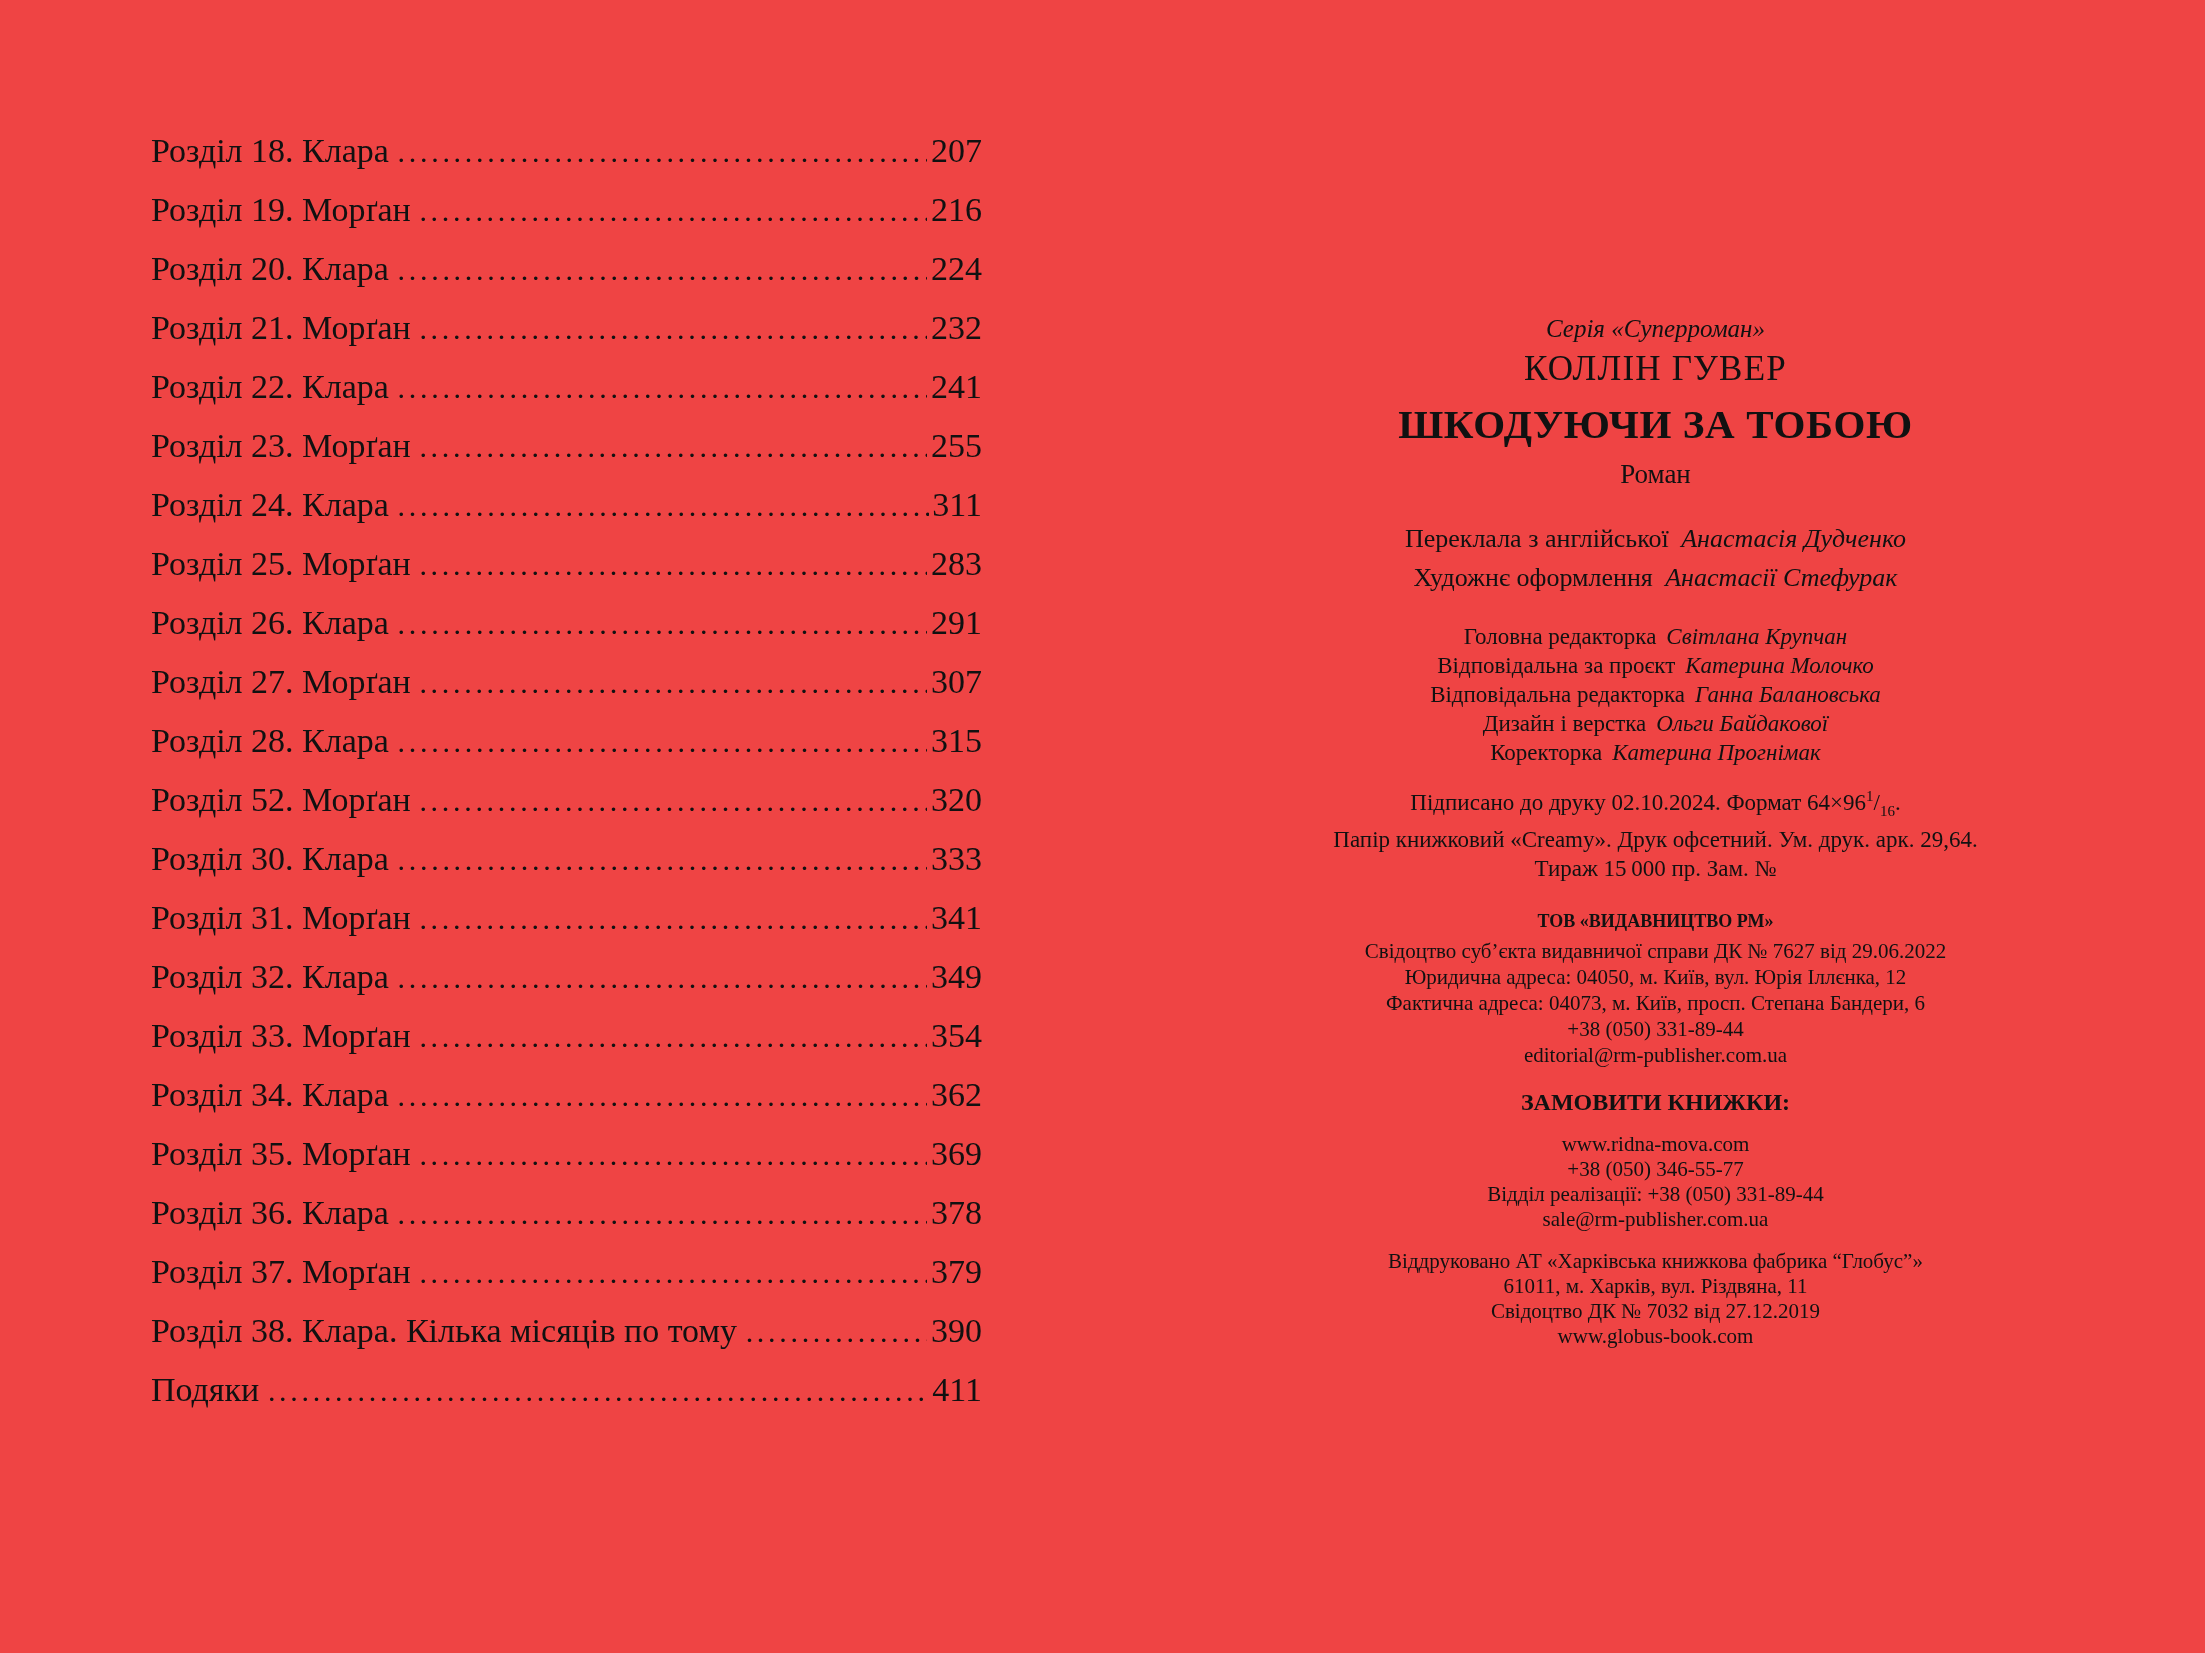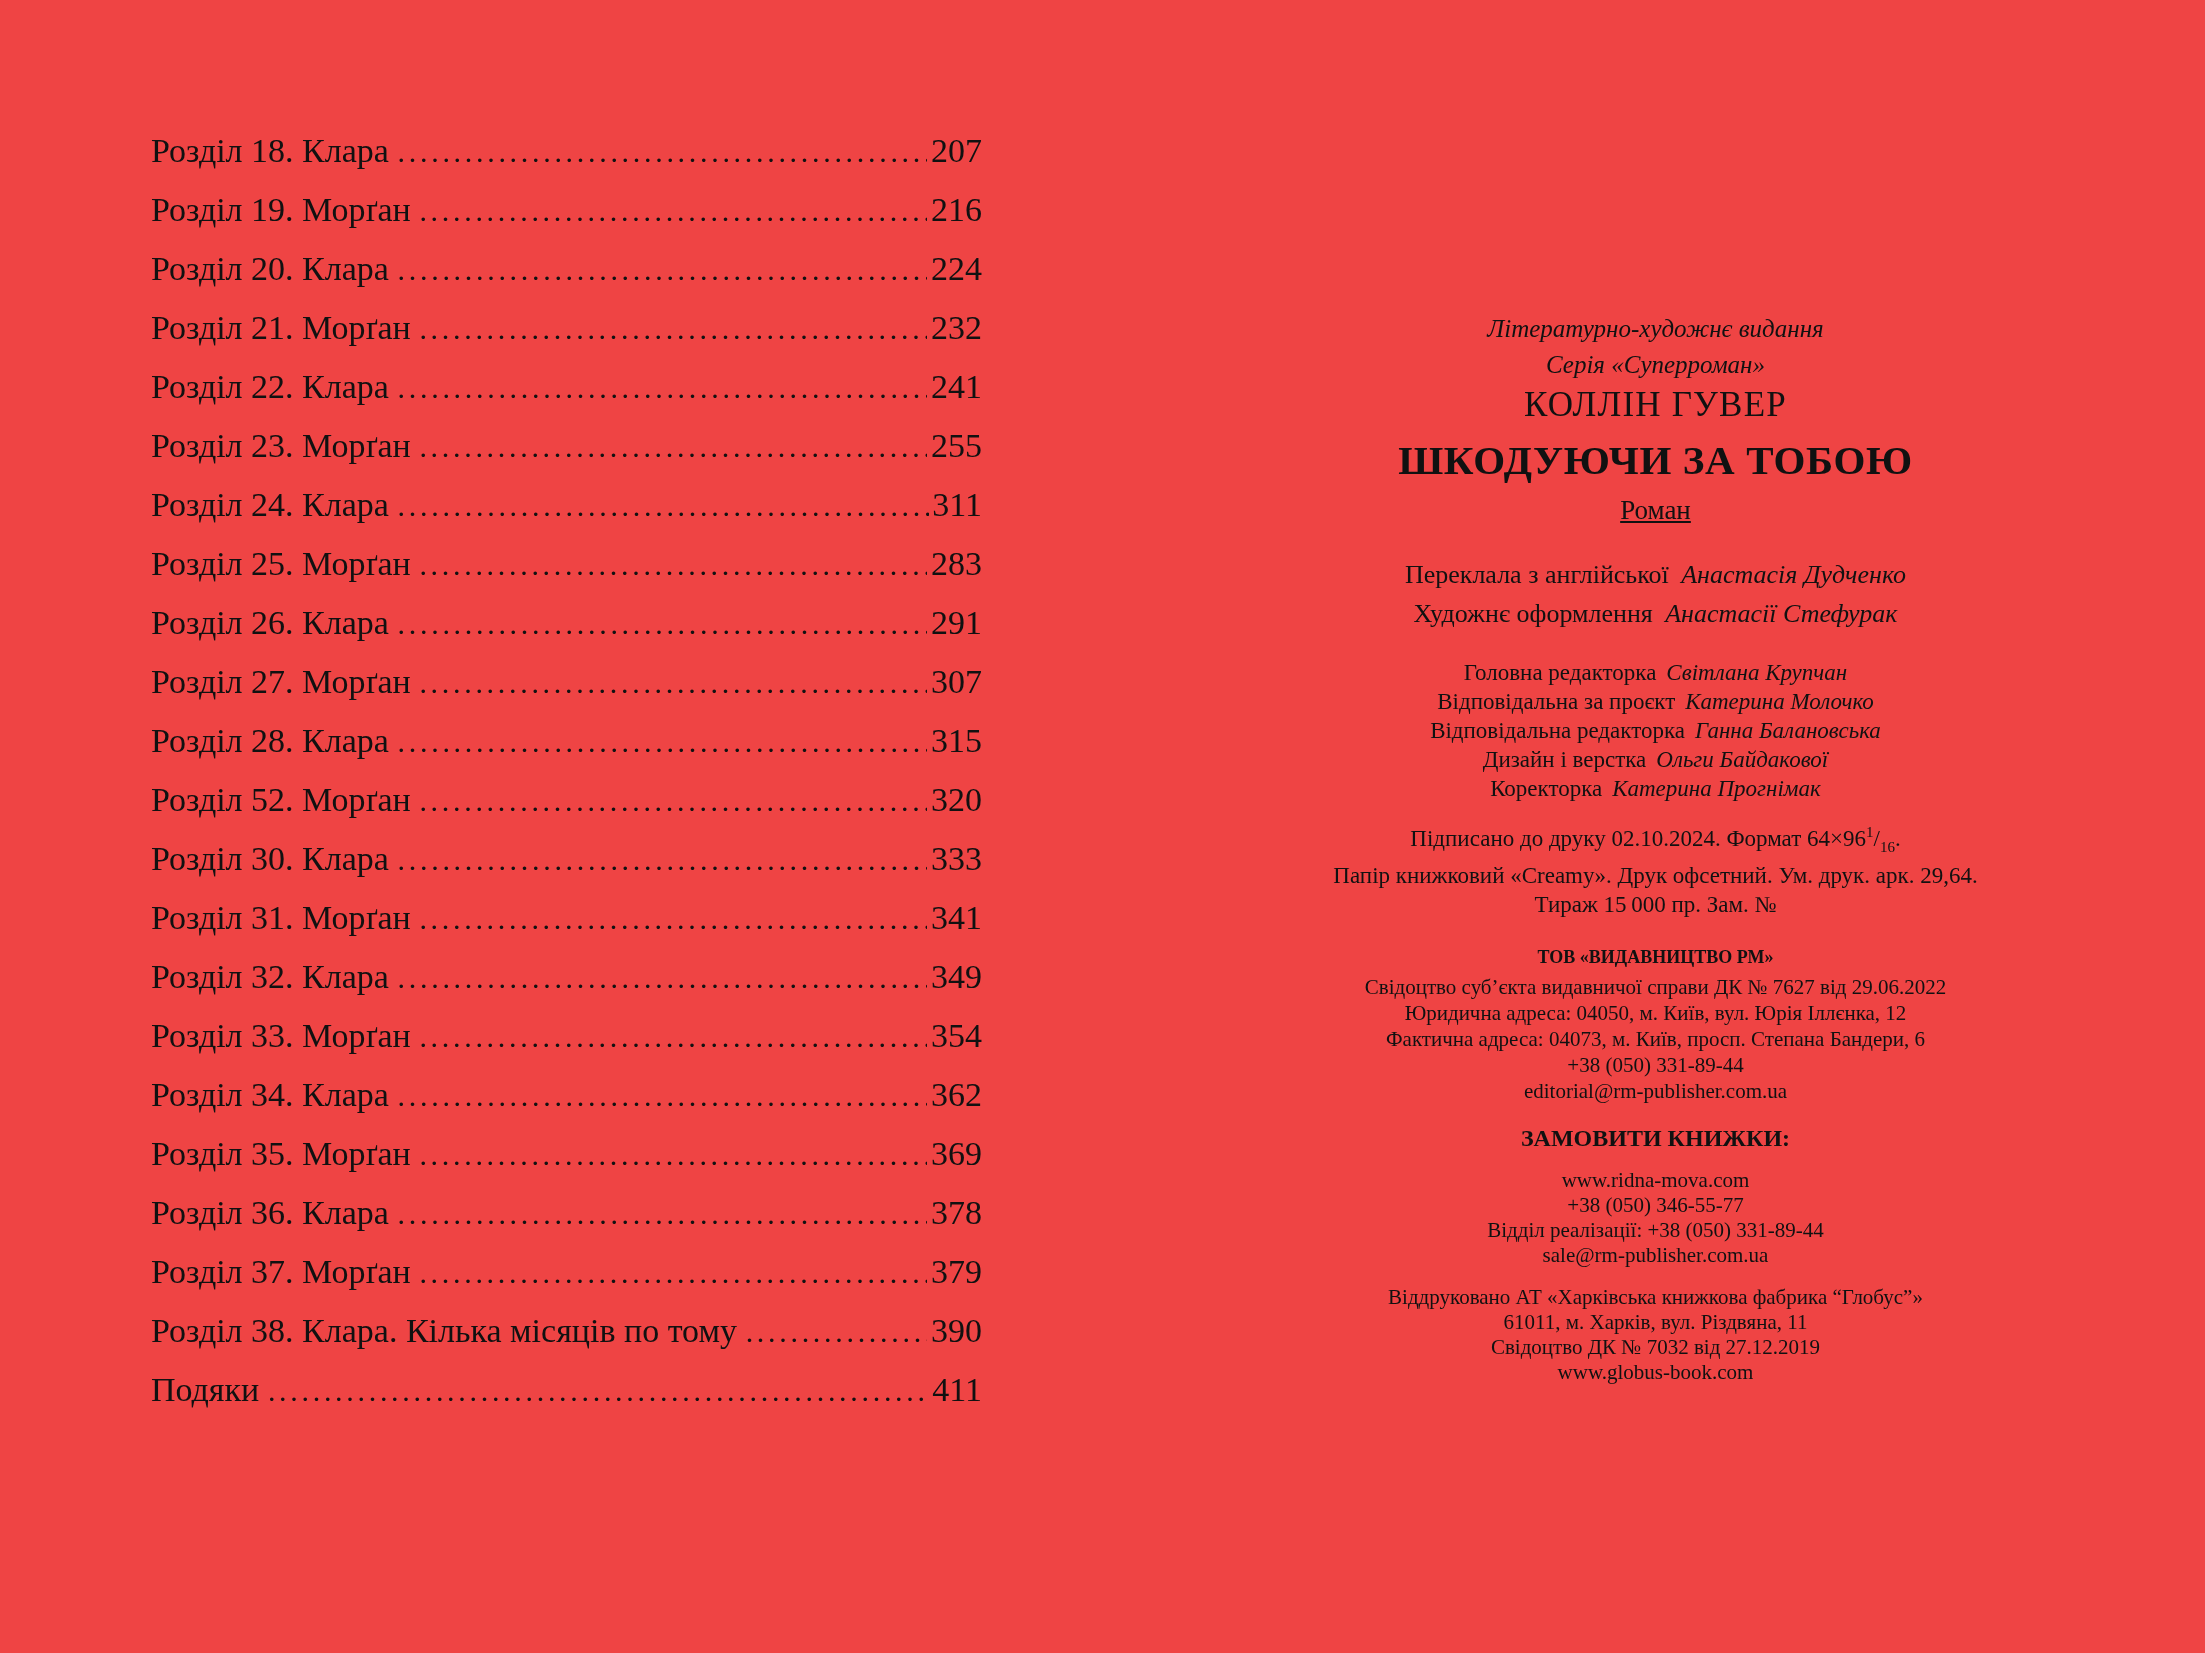--- a/index.html
+++ b/index.html
@@ -60,21 +60,21 @@
     position: absolute;
     left: 210px;            
     top: 311px;
     width: 685px;
     text-align: center;
   }
   .c-edition  { font-size: 25px; line-height: 36px; font-style: italic; }
   .c-series   { font-size: 25px; line-height: 36px; font-style: italic; }
   .c-author   { font-size: 35px; line-height: 44px; letter-spacing: 1.2px; }
   .c-title    { font-size: 41px; line-height: 50px; margin-top: 7.5px; font-weight: bold; letter-spacing: 0.6px; }
-  .c-subtitle { font-size: 27px; line-height: 40px; margin-top: 5px; text-decoration: underline; }
+  .c-subtitle { font-size: 27px; line-height: 40px; margin-top: 5px; }
 
   .c-credits  { margin-top: 25px; }
   .credit-line { font-size: 26px; line-height: 39px; }
   .credit-line .name { font-style: italic; margin-left: 12.4px; }
 
   .c-staff { margin-top: 25px; }
   .staff-line { font-size: 23px; line-height: 29px; }
   .staff-line .name { font-style: italic; margin-left: 10px; }
 
   .c-print { margin-top: 15px; }
@@ -219,21 +219,20 @@
       <span class="toc-dots">........................................................................................................................................................................................................</span>
       <span class="toc-page">411</span>
     </div>
 
   </div>
 </div>
 
 <div class="page page-right">
   <div class="colophon">
 
-    <div class="c-edition">Літературно-художнє видання</div>
     <div class="c-series">Серія «Суперроман»</div>
 
     <div class="c-author">КОЛЛІН ГУВЕР</div>
     <div class="c-title">ШКОДУЮЧИ ЗА ТОБОЮ</div>
     <div class="c-subtitle">Роман</div>
 
     <div class="c-credits">
       <div class="credit-line">
         <span>Переклала з англійської</span><span class="name">Анастасія Дудченко</span>
       </div>

